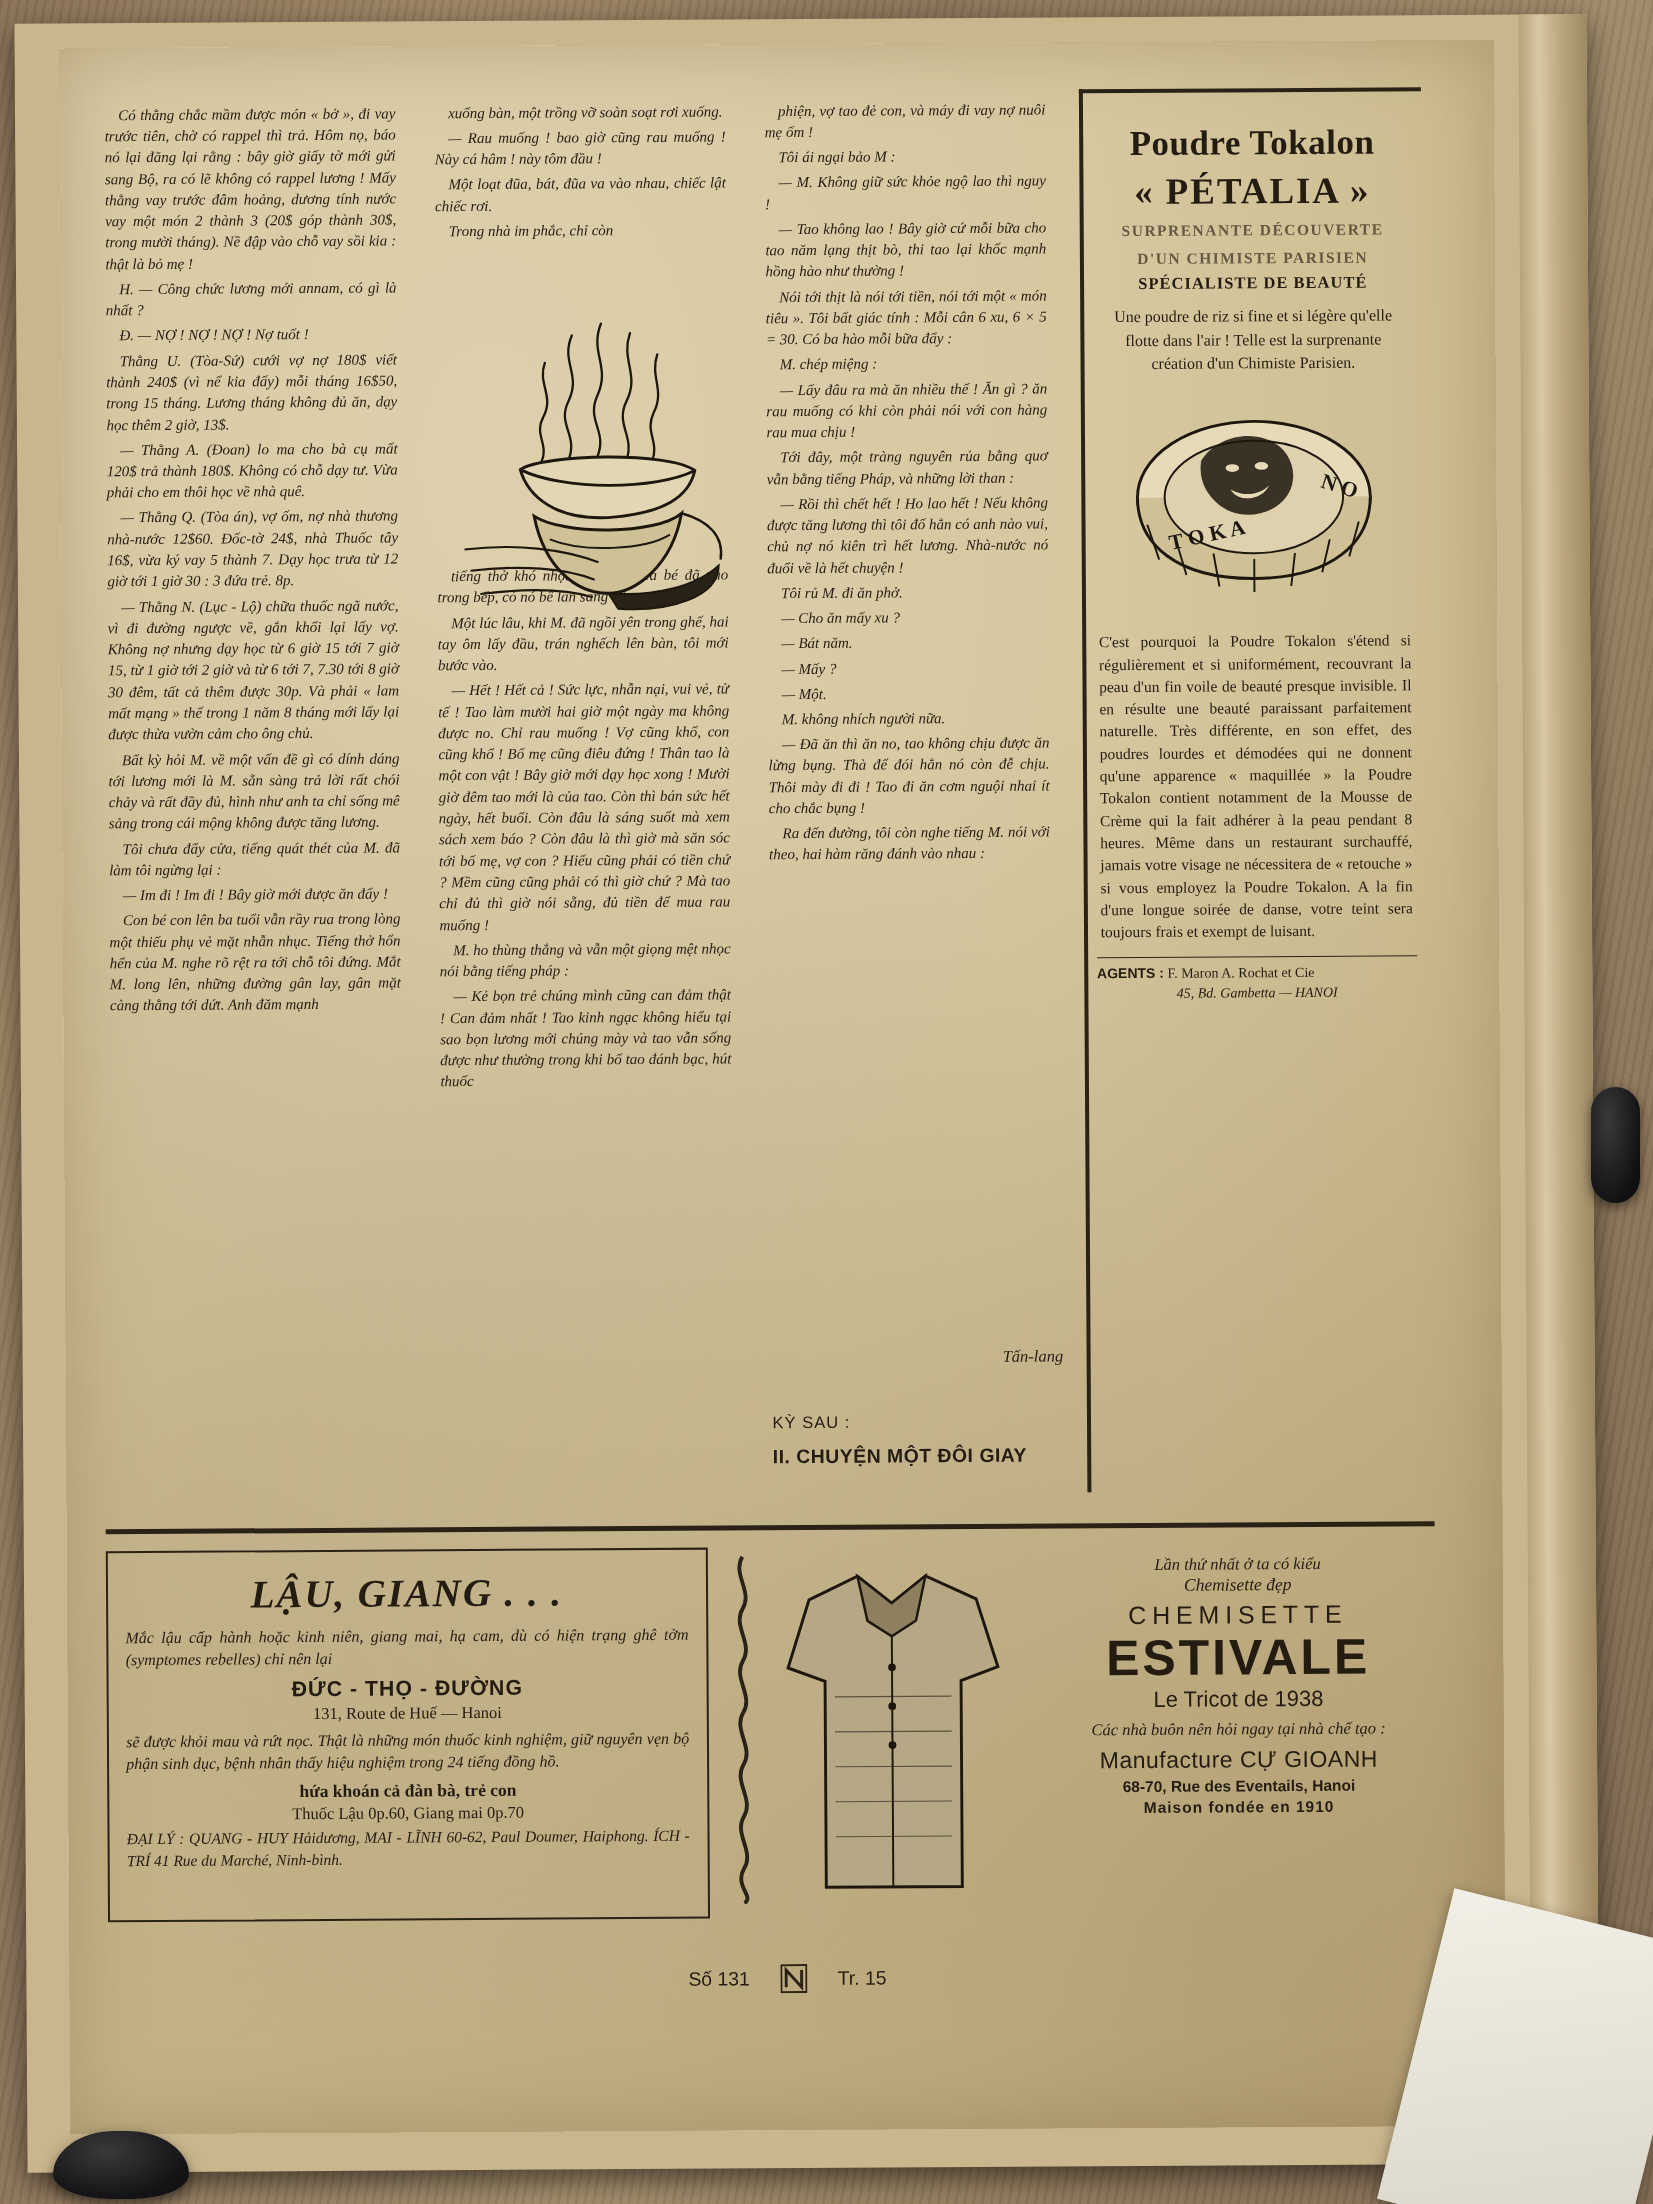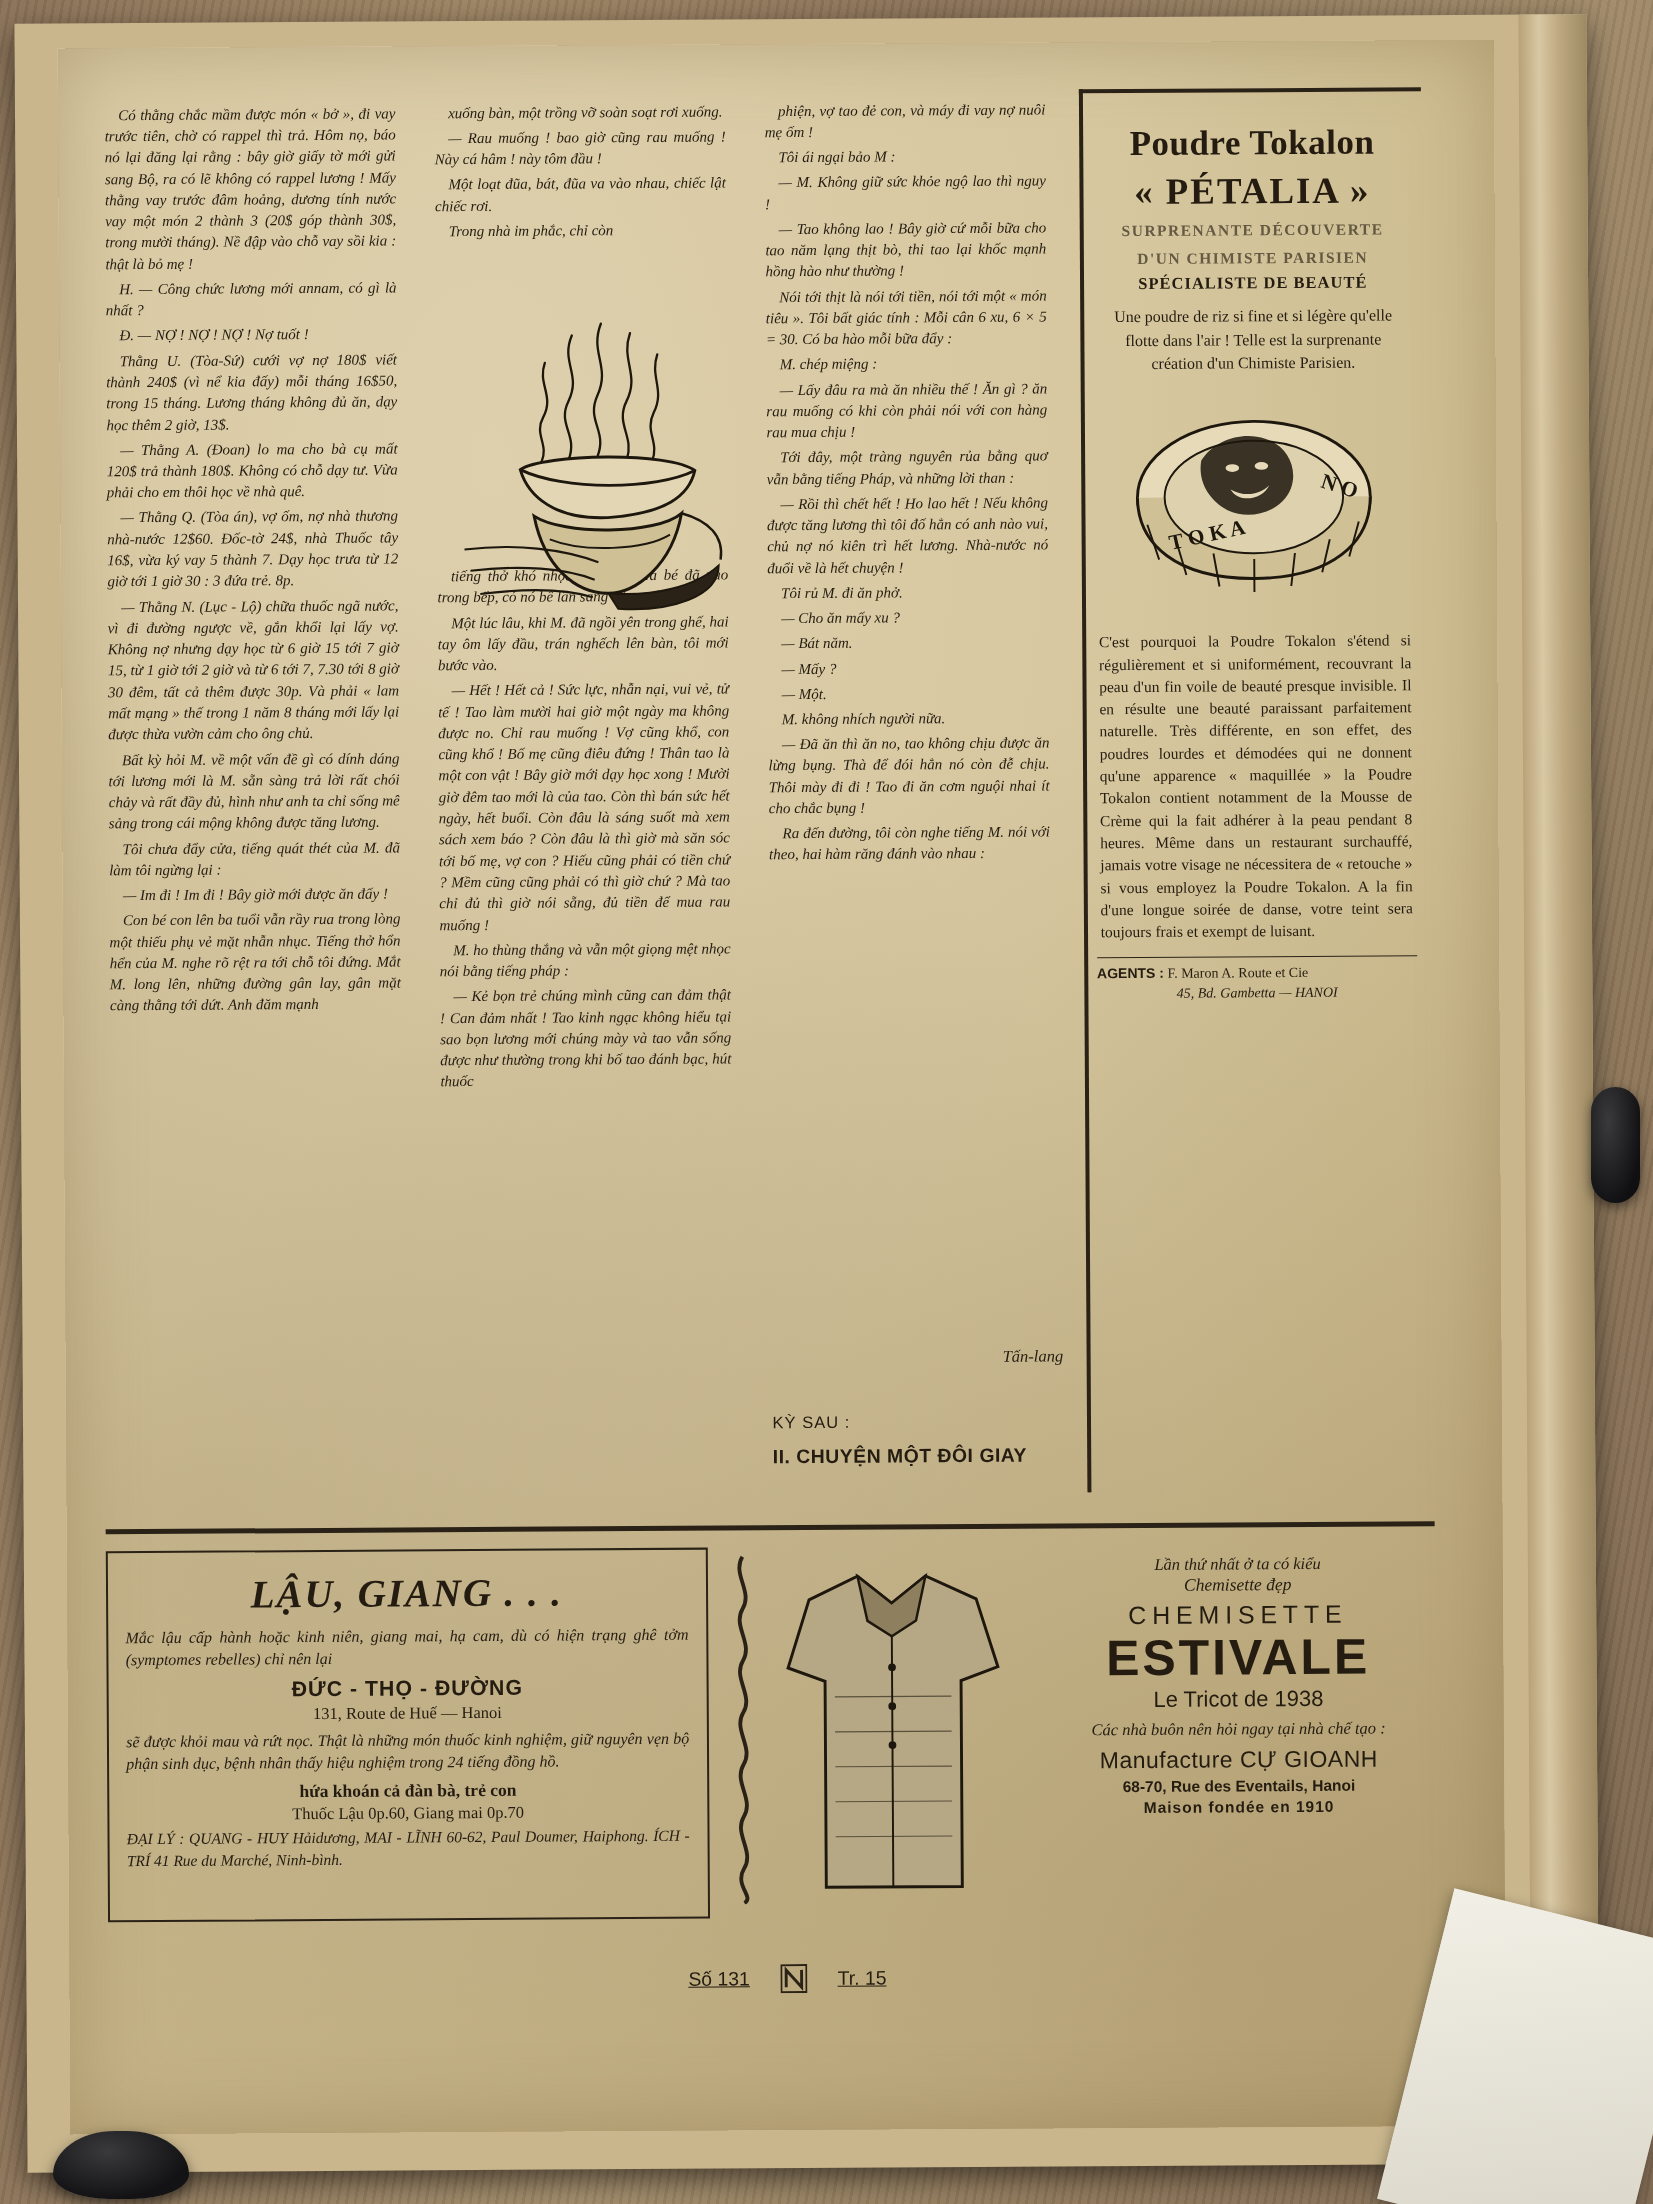--- a/index.html
+++ b/index.html
@@ -154,21 +154,21 @@
   .ad-chem .l6{font-size:16.5px;font-style:italic;text-align:center;line-height:1.35;}
   .ad-chem .l7{font-size:23px;text-align:center;font-family:"Liberation Sans",sans-serif;margin-top:5.8px;letter-spacing:0.5px;}
   .ad-chem .l8{font-size:15.5px;text-align:center;font-weight:bold;font-family:"Liberation Sans",sans-serif;margin-top:3.9px;}
   .ad-chem .l9{font-size:15.5px;text-align:center;font-weight:bold;font-family:"Liberation Sans",sans-serif;margin-top:3.9px;letter-spacing:1px;}
 
   
   .footer{
     position:absolute;left:0;top:1873px;width:1378px;text-align:center;
     font-size:19.4px;font-family:"Liberation Sans",sans-serif;
   }
-  .footer span{margin:0 25px;vertical-align:middle;text-decoration:underline;}
+  .footer span{margin:0 25px;vertical-align:middle;}
   .logo-n{display:inline-block;width:27px;height:29px;vertical-align:middle;}
 
   
   .clip{
     position:absolute;left:53px;bottom:5.8px;width:136px;height:68px;
     background:radial-gradient(ellipse at 40% 30%, #3a3a3c, #131315 70%);
     border-radius:50% 50% 46% 46%/70% 70% 40% 40%;
     box-shadow:0 5.8px 13.6px rgba(0,0,0,.5);
   }
   .clip2{
@@ -308,21 +308,21 @@
             <text x="64" y="166" transform="rotate(-12 64 166)">T O K A</text>
           </g>
           <g stroke="#1d170d" stroke-width="2" fill="none">
             <path d="M40 140 L52 176 M70 158 L80 192 M108 170 L114 204 M150 176 L150 210 M192 170 L188 204 M228 156 L220 190 M258 138 L248 174"></path>
           </g>
         </svg>
 
         <div class="body">C'est pourquoi la Poudre Tokalon s'étend si régulièrement et si uniformément, recouvrant la peau d'un fin voile de beauté presque invisible. Il en résulte une beauté paraissant parfaitement naturelle. Très différente, en son effet, des poudres lourdes et démodées qui ne donnent qu'une apparence « maquillée » la Poudre Tokalon contient notamment de la Mousse de Crème qui la fait adhérer à la peau pendant 8 heures. Même dans un restaurant surchauffé, jamais votre visage ne nécessitera de « retouche » si vous employez la Poudre Tokalon. A la fin d'une longue soirée de danse, votre teint sera toujours frais et exempt de luisant.</div>
         <div class="agents">
           <b>AGENTS :</b>
-          <span>F. Maron A. Route et Cie</span>
+          <span>F. Maron A. Rochat et Cie</span>
           <div class="addr">45, Bd. Gambetta — HANOI</div>
         </div>
       </div>
 
       <div class="hr-main"></div>
 
       <div class="ads-bottom">
 
         <div class="ad-box ad-lau">
           <h2>LẬU, GIANG . . .</h2>

